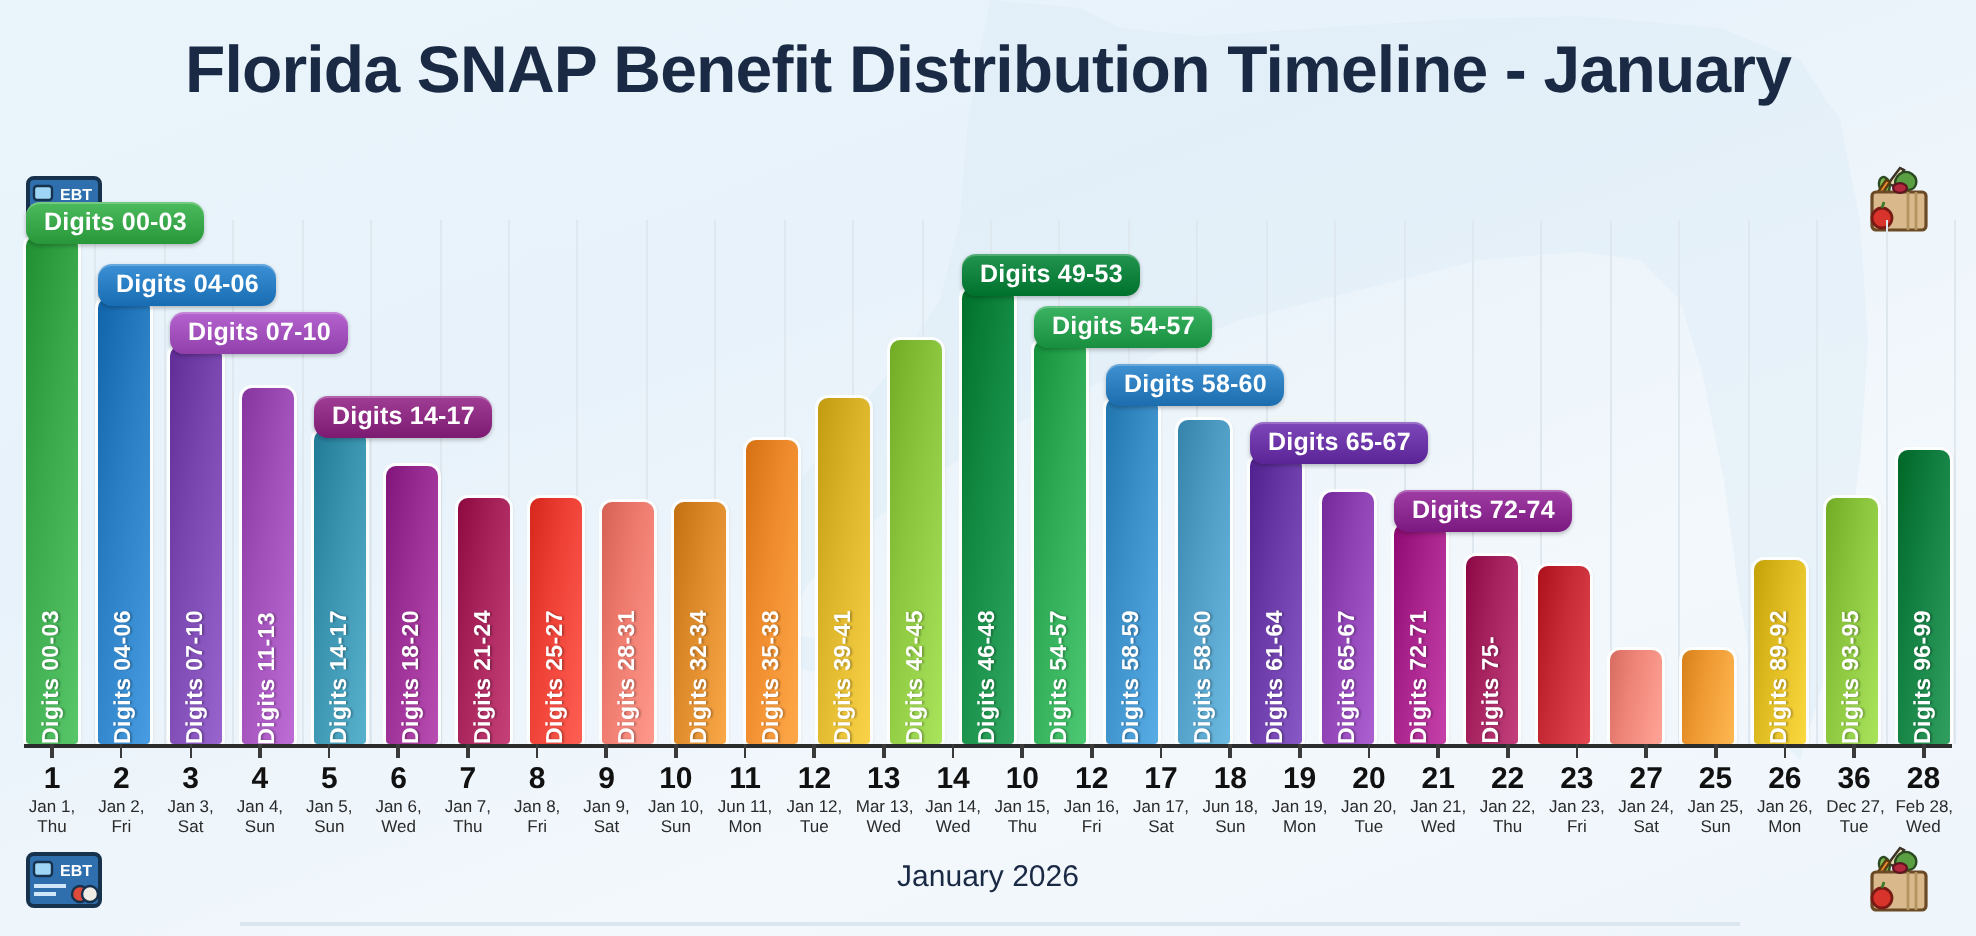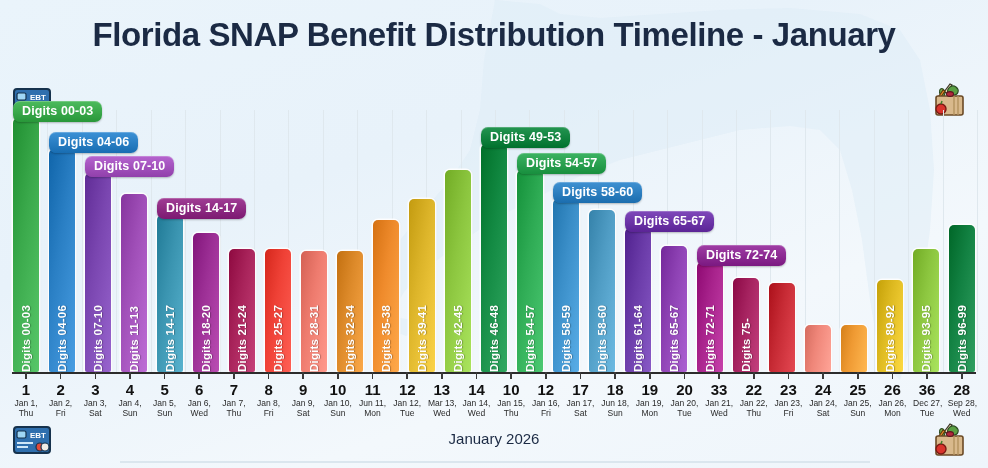--- a/index.html
+++ b/index.html
@@ -509,56 +509,56 @@
         <div class="num">19</div>
         <div class="dt">Jan 19,</div>
         <div class="dt">Mon</div>
       </div>
       <div class="xl">
         <div class="num">20</div>
         <div class="dt">Jan 20,</div>
         <div class="dt">Tue</div>
       </div>
       <div class="xl">
-        <div class="num">33</div>
+        <div class="num">21</div>
         <div class="dt">Jan 21,</div>
         <div class="dt">Wed</div>
       </div>
       <div class="xl">
         <div class="num">22</div>
         <div class="dt">Jan 22,</div>
         <div class="dt">Thu</div>
       </div>
       <div class="xl">
         <div class="num">23</div>
         <div class="dt">Jan 23,</div>
         <div class="dt">Fri</div>
       </div>
       <div class="xl">
-        <div class="num">24</div>
+        <div class="num">27</div>
         <div class="dt">Jan 24,</div>
         <div class="dt">Sat</div>
       </div>
       <div class="xl">
         <div class="num">25</div>
         <div class="dt">Jan 25,</div>
         <div class="dt">Sun</div>
       </div>
       <div class="xl">
         <div class="num">26</div>
         <div class="dt">Jan 26,</div>
         <div class="dt">Mon</div>
       </div>
       <div class="xl">
         <div class="num">36</div>
         <div class="dt">Dec 27,</div>
         <div class="dt">Tue</div>
       </div>
       <div class="xl">
         <div class="num">28</div>
-        <div class="dt">Sep 28,</div>
+        <div class="dt">Feb 28,</div>
         <div class="dt">Wed</div>
       </div>
     </div>
 
   <div class="month">January 2026</div>
   <div class="footer-rule"></div>
 </div>
 
 </body></html>

